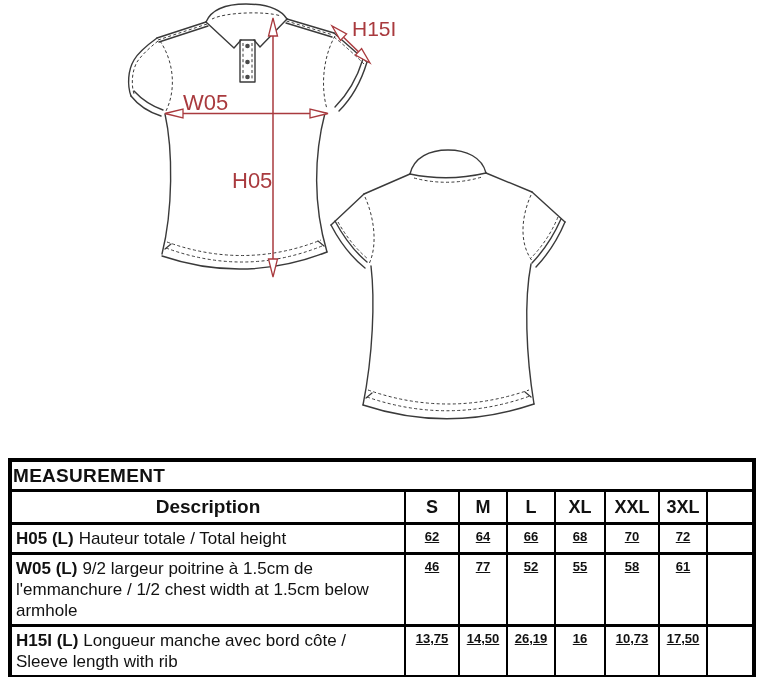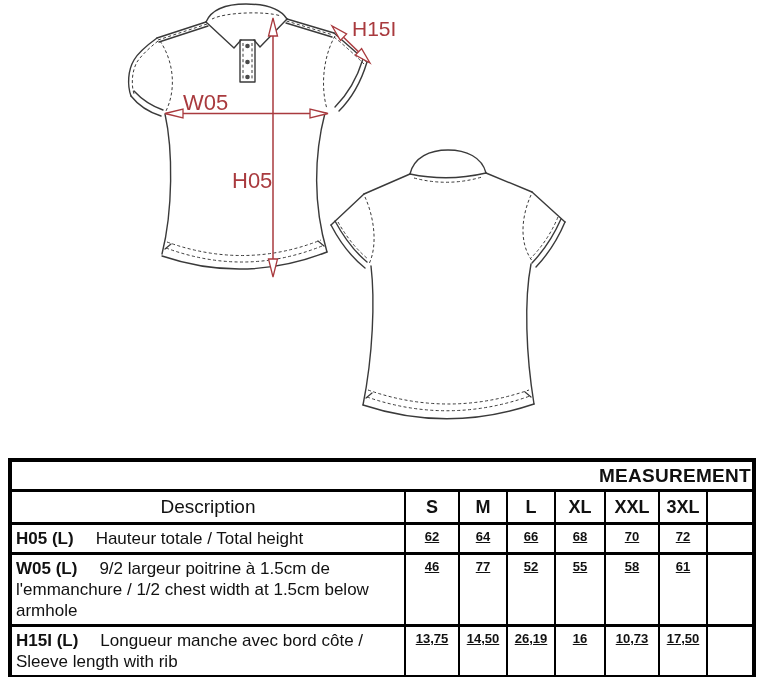--- a/index.html
+++ b/index.html
@@ -3,25 +3,25 @@
 <meta charset="utf-8">
 <style>
   html,body{margin:0;padding:0;background:#ffffff;}
   .page{position:relative;width:760px;height:677px;background:#ffffff;overflow:hidden;
         font-family:"Liberation Sans",sans-serif;color:#111;}
   .drawing{position:absolute;left:0;top:0;}
   .spec-table{position:absolute;left:8px;top:458px;width:745px;border-collapse:collapse;
               table-layout:fixed;border:4px solid #000;}
   .spec-table td,.spec-table th{border-left:2px solid #000;border-right:2px solid #000;
               border-top:3px solid #000;border-bottom:3px solid #000;overflow:hidden;}
-  .title-cell{font-weight:bold;font-size:19px;text-align:right;height:25px;letter-spacing:.3px;}
+  .title-cell{font-weight:bold;font-size:19px;text-align:left;height:25px;letter-spacing:.3px;}
   .hdr{font-weight:bold;font-size:18px;text-align:center;height:28px;}
-  .hdr-desc{font-weight:normal;font-size:19px;text-align:center;margin-top:12px;}
+  .hdr-desc{font-weight:bold;font-size:19px;text-align:center;margin-top:12px;}
   .desc{font-size:17px;text-align:left;vertical-align:top;padding:3px 14px 3px 4px;line-height:21px;}
-  .desc .code{font-weight:bold;margin-right:22px;}
+  .desc .code{font-weight:bold;margin-right:5px;}
   .val{font-weight:bold;font-size:13px;text-align:center;vertical-align:top;padding-top:4px;text-decoration:underline;}
   .r1{height:29px;} .r2{height:62px;} .r3{height:48px;}
   svg text{font-family:"Liberation Sans",sans-serif;}
 </style>
 </head>
 <body>
 
 <div class="page">
 
   <svg class="drawing" width="760" height="458" viewBox="0 0 760 458">

